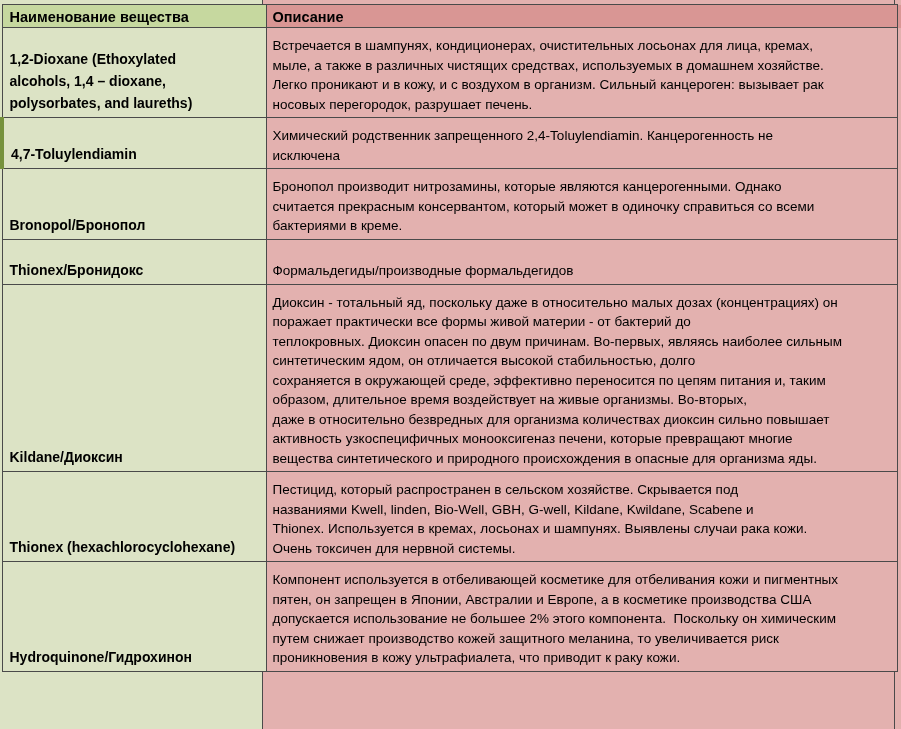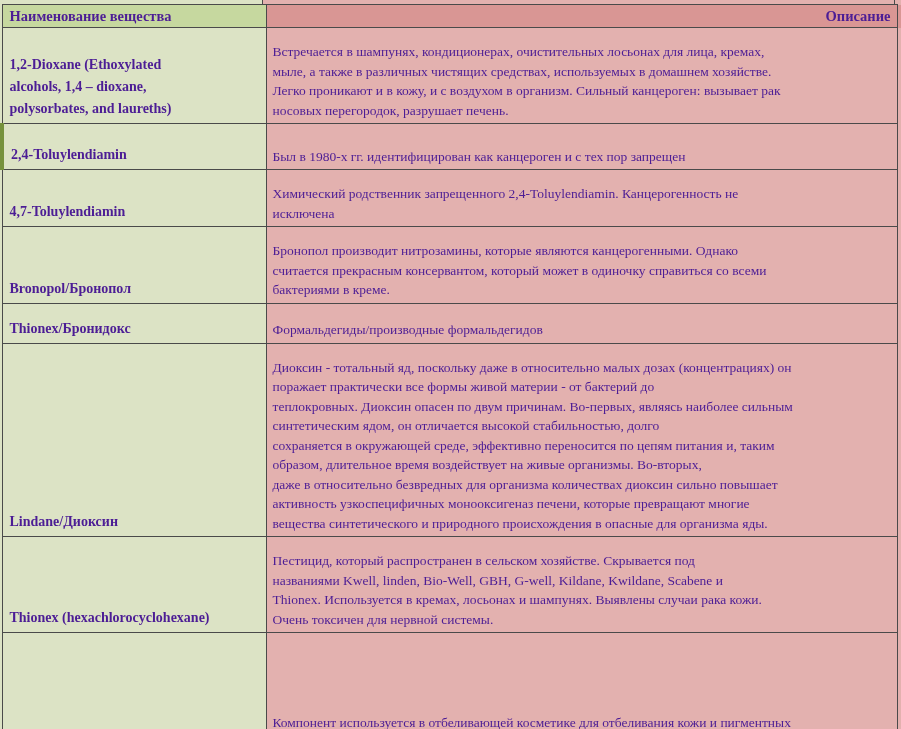--- a/index.html
+++ b/index.html
@@ -3,22 +3,22 @@
 <meta charset="utf-8">
 <style>
   * { margin: 0; padding: 0; box-sizing: border-box; }
   html, body { background: #f2f2f2; }
   #screen {
     position: relative;
     width: 901px;
     height: 729px;
     overflow: hidden;
     background: #E3B1AF; 
-    font-family: Liberation Serif, serif;
-    color: #4c1d95;
+    font-family: Liberation Sans, sans-serif;
+    color: #000000;
   }
   
   #green-strip {
     position: absolute; left: 0; top: 0;
     width: 263px; height: 729px;
     background: #DCE3C5;
     border-right: 1px solid #4a4a4a;
   }
   
   #right-edge-line {
@@ -45,35 +45,35 @@
   #substances thead tr { height: 23px; }
   th.col-name {
     background: #C6D89F;
     font-size: 14.5px; font-weight: bold;
     text-align: left;
     padding: 1px 6px 2px 7px;
   }
   th.col-desc {
     background: #D99694;
     font-size: 14.5px; font-weight: bold;
-    text-align: right;
+    text-align: left;
     padding: 1px 6px 2px 6px;
   }
   td.name-cell {
     background: #DCE3C5;
     font-size: 14px; font-weight: bold;
     line-height: 22px;
     padding: 14px 4px 3px 7px;
     white-space: pre-wrap;
   }
   td.desc-cell {
     background: #E3B1AF;
     font-size: 13.5px;
     line-height: 19.5px;
-    padding: 14px 6px 3px 6px;
+    padding: 8px 6px 3px 6px;
     white-space: pre-wrap;
   }
   
   #substances tbody tr:nth-child(1)  { height: 87px;  }
   #substances tbody tr:nth-child(2)  { height: 46px;  }
   #substances tbody tr:nth-child(3)  { height: 24px;  }
   #substances tbody tr:nth-child(4)  { height: 45px;  }
   #substances tbody tr:nth-child(5)  { height: 24px;  }
   #substances tbody tr:nth-child(6)  { height: 63px;  }
   #substances tbody tr:nth-child(7)  { height: 24px;  }
@@ -107,40 +107,36 @@
         <tr>
       <td class="name-cell">1,2-Dioxane (Ethoxylated
 alcohols, 1,4 – dioxane,
 polysorbates, and laureths)</td>
       <td class="desc-cell">Встречается в шампунях, кондиционерах, очистительных лосьонах для лица, кремах,
 мыле, а также в различных чистящих средствах, используемых в домашнем хозяйстве.
 Легко проникают и в кожу, и с воздухом в организм. Сильный канцероген: вызывает рак
 носовых перегородок, разрушает печень.</td>
     </tr>
         <tr>
-      <td class="name-cell">2,4-Toluylendiamin</td>
-      <td class="desc-cell">Был в 1980-х гг. идентифицирован как канцероген и с тех пор запрещен</td>
-    </tr>
-        <tr>
       <td class="name-cell">4,7-Toluylendiamin</td>
       <td class="desc-cell">Химический родственник запрещенного 2,4-Toluylendiamin. Канцерогенность не
 исключена</td>
     </tr>
         <tr>
       <td class="name-cell">Bronopol/Бронопол</td>
       <td class="desc-cell">Бронопол производит нитрозамины, которые являются канцерогенными. Однако
 считается прекрасным консервантом, который может в одиночку справиться со всеми
 бактериями в креме.</td>
     </tr>
         <tr>
       <td class="name-cell">Thionex/Бронидокс</td>
       <td class="desc-cell">Формальдегиды/производные формальдегидов</td>
     </tr>
         <tr>
-      <td class="name-cell">Lindane/Диоксин</td>
+      <td class="name-cell">Kildane/Диоксин</td>
       <td class="desc-cell">Диоксин - тотальный яд, поскольку даже в относительно малых дозах (концентрациях) он
 поражает практически все формы живой материи - от бактерий до
 теплокровных. Диоксин опасен по двум причинам. Во-первых, являясь наиболее сильным
 синтетическим ядом, он отличается высокой стабильностью, долго
 сохраняется в окружающей среде, эффективно переносится по цепям питания и, таким
 образом, длительное время воздействует на живые организмы. Во-вторых,
 даже в относительно безвредных для организма количествах диоксин сильно повышает
 активность узкоспецифичных монооксигеназ печени, которые превращают многие
 вещества синтетического и природного происхождения в опасные для организма яды.</td>
     </tr>

